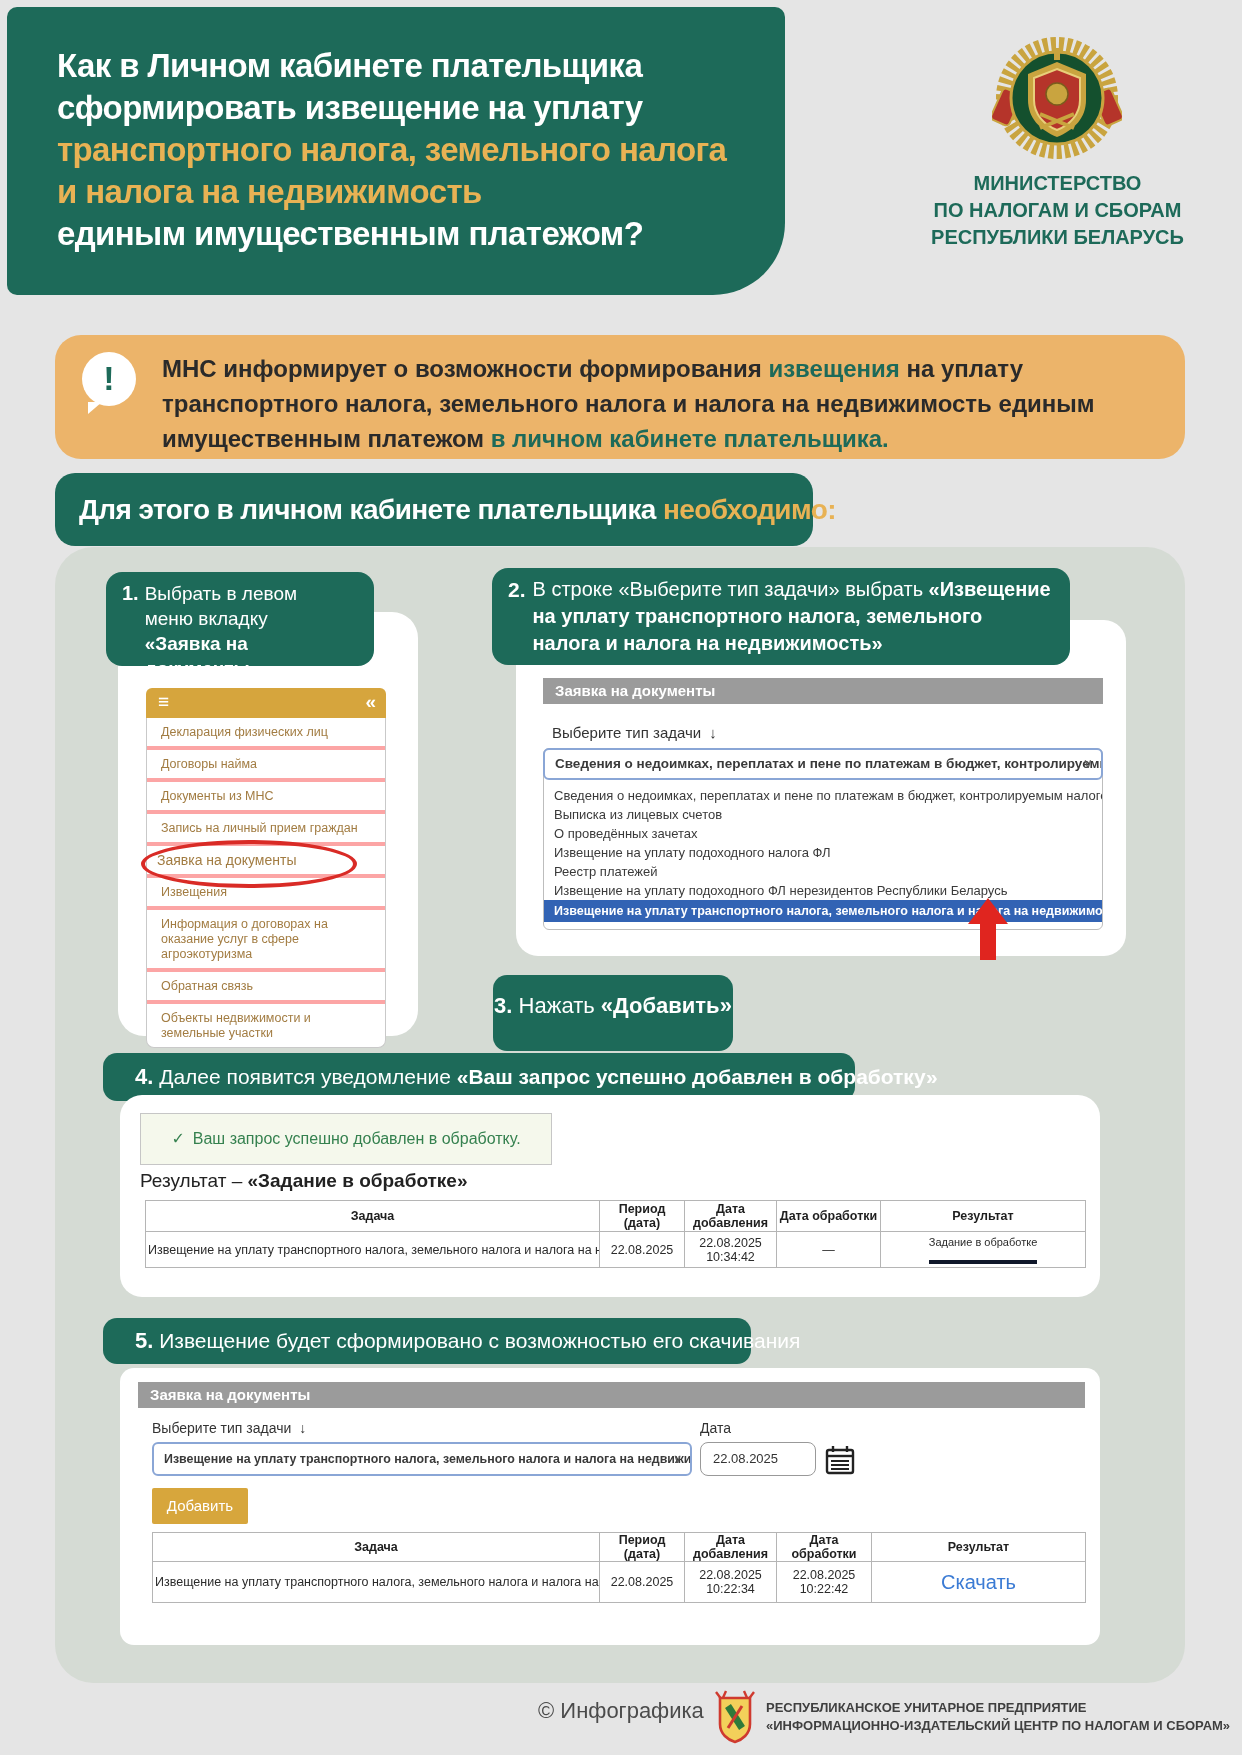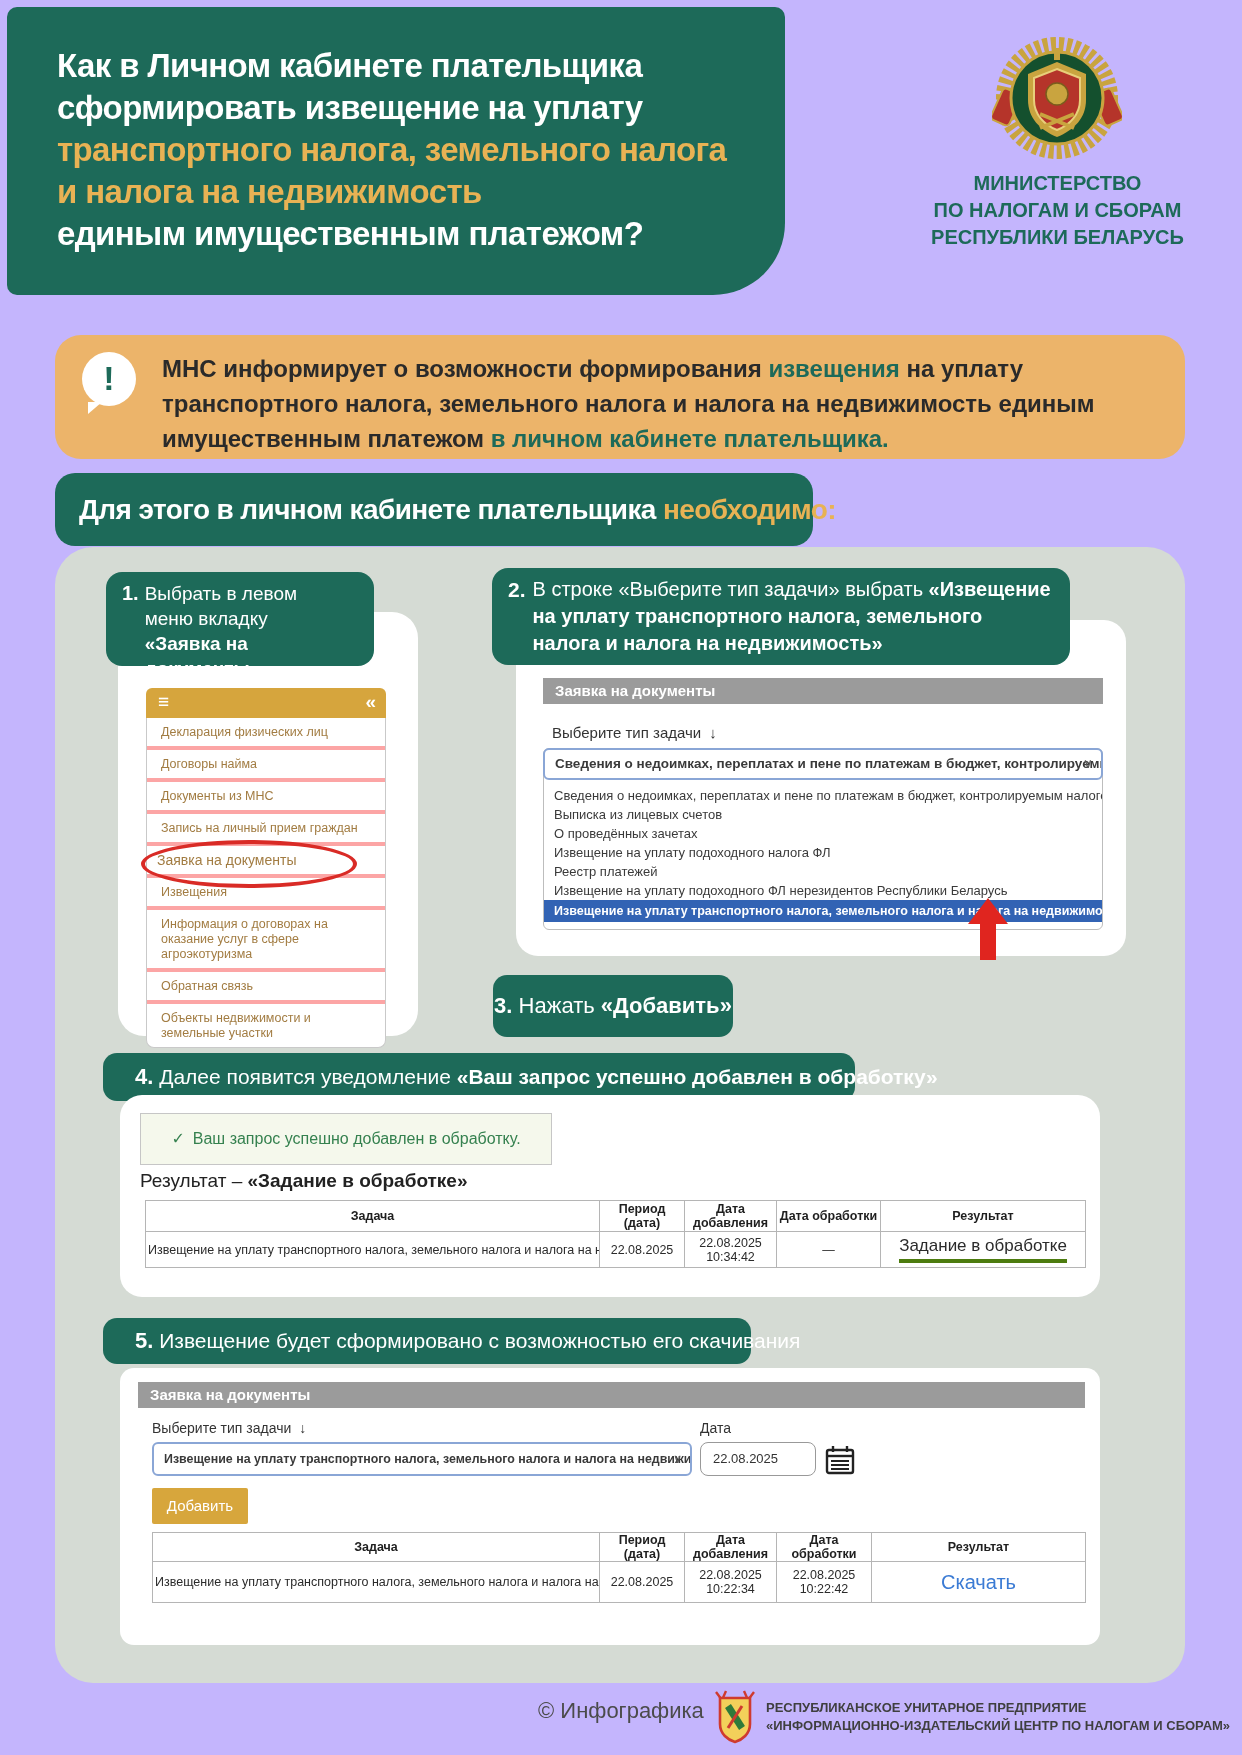--- a/index.html
+++ b/index.html
@@ -1,16 +1,16 @@
 <!DOCTYPE html>
 <html><head>
 <meta charset="utf-8">
 <style>
   html,body{margin:0;padding:0;background:#ffffff;}
-  #page{position:relative;width:1242px;height:1755px;background:#c4b5fd;
+  #page{position:relative;width:1242px;height:1755px;background:#e5e5e5;
         font-family:"Liberation Sans","DejaVu Sans",sans-serif;overflow:hidden;}
   .abs{position:absolute;}
 
   
   .hdr{left:7px;top:7px;width:778px;height:288px;background:#1d6a59;
        border-radius:10px 10px 72px 10px;}
   .hdr-title{left:50px;top:38px;width:700px;font-weight:bold;font-size:33px;
              line-height:42px;letter-spacing:-0.6px;color:#ffffff;}
   .hdr-title .gold{color:#e8b254;margin-top:8px;}
   .ministry{left:905px;top:170px;width:305px;text-align:center;font-weight:bold;
@@ -76,21 +76,21 @@
              font-size:13.5px;font-weight:bold;color:#3a3a3a;white-space:nowrap;overflow:hidden;
              box-sizing:border-box;}
   .s2-select{left:543px;top:748px;width:560px;height:32px;line-height:28px;padding:0 26px 0 10px;}
   .chev{position:absolute;right:8px;top:0;font-weight:normal;color:#555555;}
   .s2-options{left:544px;top:786px;width:558px;}
   .opt{height:19px;line-height:19px;font-size:13px;color:#3a3a3a;padding-left:10px;
        white-space:nowrap;overflow:hidden;}
   .opt.hl{height:22px;line-height:22px;background:#3263b4;color:#ffffff;font-weight:bold;font-size:12.5px;}
   .red-arrow{left:968px;top:898px;width:40px;height:62px;}
 
-  .step3-box{left:493px;top:975px;width:240px;height:62px;border-radius:14px;
+  .step3-box{left:493px;top:975px;width:240px;height:76px;border-radius:14px;
              font-size:22px;line-height:62px;text-align:center;background:#1d6a59;color:#fff;}
   .step3-box .b{font-weight:bold;}
 
   .step-bar{background:#1d6a59;color:#ffffff;border-radius:14px;font-size:21px;
             white-space:nowrap;box-sizing:border-box;padding-left:32px;}
   .step4-bar{left:103px;top:1053px;width:752px;height:48px;line-height:48px;}
   .step4-bar .b,.step5-bar .b{font-weight:bold;}
   .step4-bar .num,.step5-bar .num{font-size:22px;font-weight:bold;}
 
   .step4-panel{left:120px;top:1095px;width:980px;height:202px;background:#ffffff;border-radius:22px;}
@@ -101,21 +101,21 @@
   .result-line .b{font-weight:bold;}
 
   table.res{border-collapse:collapse;table-layout:fixed;background:#ffffff;}
   table.res th,table.res td{border:1px solid #b5b5b5;text-align:center;vertical-align:middle;
                             padding:0 2px;overflow:hidden;}
   table.res th{font-size:12.5px;color:#1f1f1f;}
   table.res td{font-size:12.5px;color:#2b2b2b;}
   td.task{font-size:10.5px;text-align:left;padding-left:5px;white-space:nowrap;}
   .t1{left:145px;top:1200px;width:940px;}
   .t1 th{height:30px;} .t1 td{height:35px;}
-  .res-strong{font-size:17px;border-bottom:4px solid #4d7c0f;padding-bottom:3px;display:inline-block;}
+  .res-strong{font-size:11px;border-bottom:4px solid #0f172a;padding-bottom:12px;display:inline-block;}
   .link{color:#3b7bd4;font-size:20px;}
 
   .step5-bar{left:103px;top:1318px;width:648px;height:46px;line-height:46px;}
   .step5-panel{left:120px;top:1368px;width:980px;height:277px;background:#ffffff;border-radius:14px;}
   .s5-head{left:138px;top:1382px;width:947px;}
   .s5-label{left:152px;top:1420px;font-size:14px;}
   .s5-select{left:152px;top:1442px;width:540px;height:34px;line-height:30px;
              font-size:12.4px;padding:0 26px 0 10px;}
   .s5-date-label{left:700px;top:1420px;font-size:14px;}
   .s5-date{left:700px;top:1442px;width:116px;height:34px;background:#ffffff;border:1px solid #999999;

